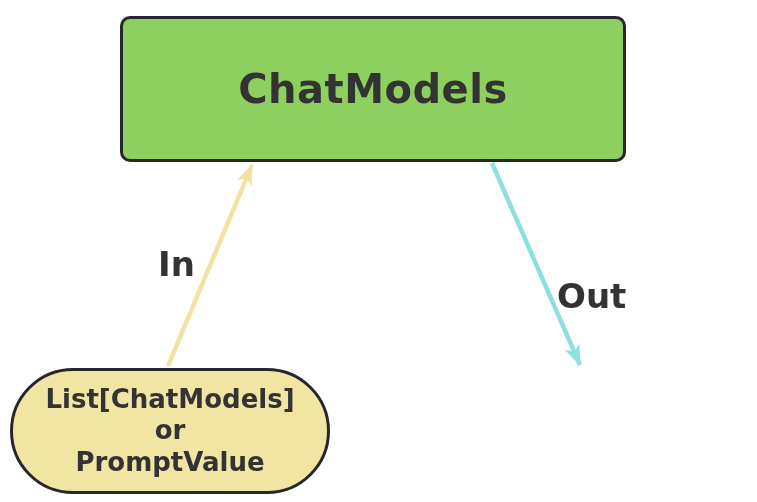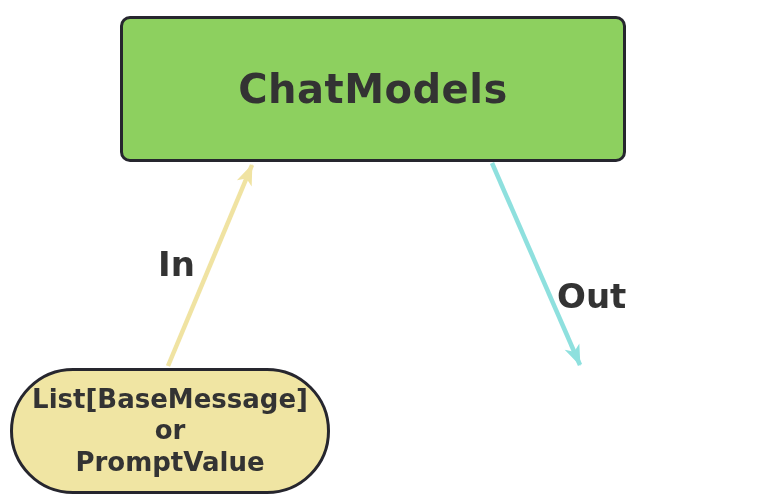--- a/index.html
+++ b/index.html
@@ -105,19 +105,19 @@
 
   <div class="node node-chatmodels">
     <span>ChatModels</span>
   </div>
 
   <div class="edge-label edge-label-in">In</div>
 
   <div class="edge-label edge-label-out">Out</div>
 
   <div class="node pill pill-input">
-    <span>List[BaseMessage]</span>
+    <span>List[ChatModels]</span>
     <span>or</span>
     <span>PromptValue</span>
   </div>
 
 
 </div>
 
 </body></html>

